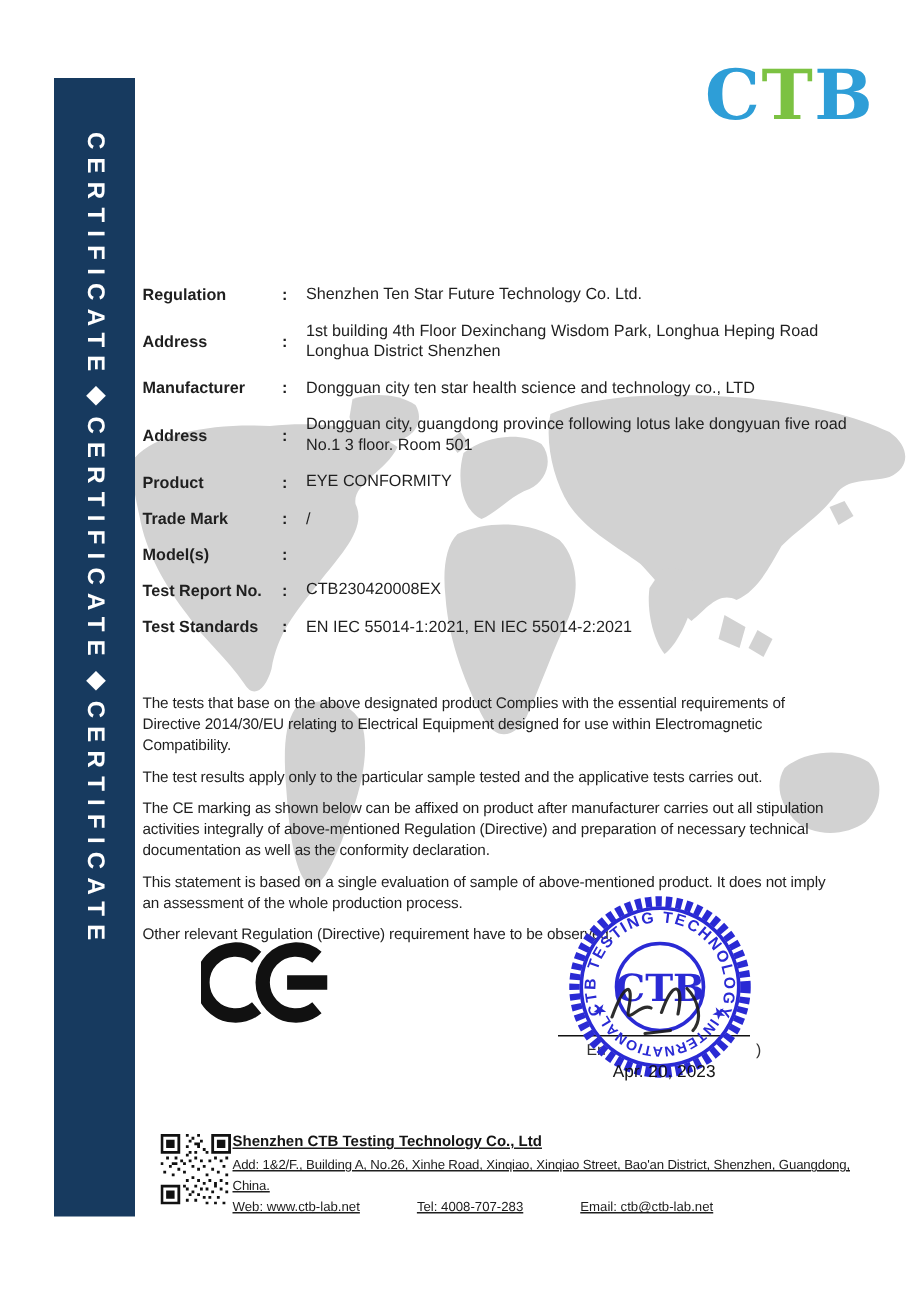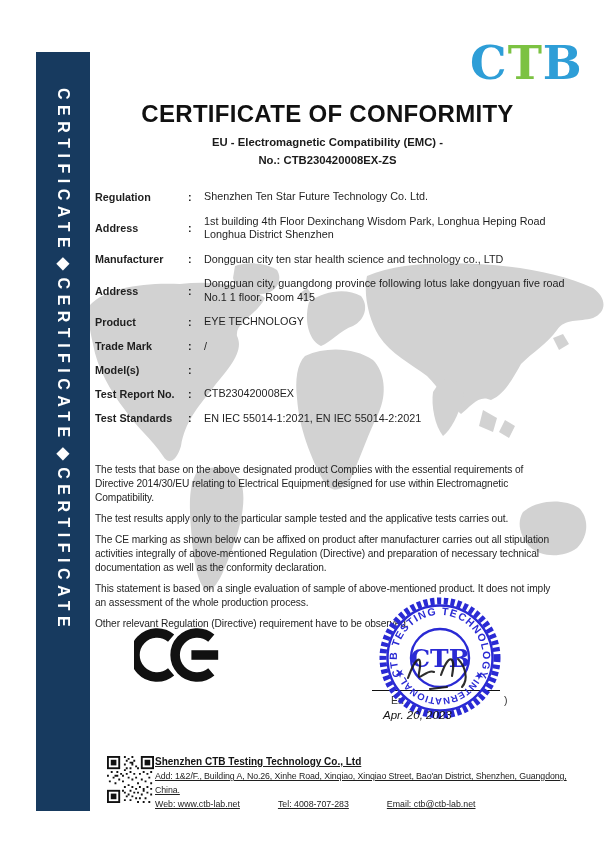--- a/index.html
+++ b/index.html
@@ -41,22 +41,22 @@
   
   .ce{position:absolute;left:134px;top:627px;width:88px;height:56px;z-index:3;}
 
   
   .sigline{position:absolute;left:372px;top:690px;width:128px;height:1.3px;background:#111;z-index:2;}
   .frag{position:absolute;font-size:10.5px;color:#333;z-index:1;}
   .fragL{left:391px;top:694px;} .fragR{left:504px;top:694px;}
   .stamp{position:absolute;left:378px;top:596px;width:124px;height:124px;z-index:3;}
   .stamp text{font-family:"Liberation Sans",sans-serif;}
   .stamp .center-t{font-family:"DejaVu Serif",serif;}
-  .date{position:absolute;left:383px;top:709px;width:105px;text-align:left;
-        font-size:11.5px;color:#141414;z-index:4;font-style:italic;}
+  .date{position:absolute;left:372px;top:709px;width:105px;text-align:right;
+        font-size:11.5px;color:#141414;z-index:4;}
 
   
   .footer{position:absolute;left:107px;top:756px;width:505px;display:flex;gap:1px;z-index:3;text-decoration:underline;}
   .qr{width:47px;height:47px;flex:none;}
   .fcol{width:450px;}
   .fcompany{font-size:10px;font-weight:bold;margin-bottom:3px;color:#141414;}
   .faddr{font-size:8.8px;line-height:13.5px;letter-spacing:-0.1px;color:#1c1c1c;}
   .fcontact{display:flex;gap:38px;font-size:8.8px;margin-top:2px;color:#1c1c1c;}
 </style>
 </head>
@@ -81,25 +81,20 @@
   </svg>
 
   <div class="sidebar">
     <span class="sidetext">CERTIFICATE◆CERTIFICATE◆CERTIFICATE</span>
   </div>
 
   <div class="logo">
     <span class="lc">C</span><span class="lt">T</span><span class="lb">B</span>
   </div>
 
-  <div class="header">
-    <div class="title">CERTIFICATE OF CONFORMITY</div>
-    <div class="sub">EU - Electromagnetic Compatibility (EMC) -</div>
-    <div class="sub">No.: CTB230420008EX-ZS</div>
-  </div>
 
   <div class="fields">
     <div class="row">
       <div class="lab">Regulation</div>
       <div class="sep">:</div>
       <div class="val prewrap">Shenzhen Ten Star Future Technology Co. Ltd.</div>
     </div>
     <div class="row">
       <div class="lab">Address</div>
       <div class="sep">:</div>
@@ -108,26 +103,26 @@
     </div>
     <div class="row">
       <div class="lab">Manufacturer</div>
       <div class="sep">:</div>
       <div class="val prewrap">Dongguan city ten star health science and technology co., LTD</div>
     </div>
     <div class="row">
       <div class="lab">Address</div>
       <div class="sep">:</div>
       <div class="val prewrap">Dongguan city, guangdong province following lotus lake dongyuan five road
-No.1 1 floor. Room 415</div>
+No.1 3 floor. Room 501</div>
     </div>
     <div class="row">
       <div class="lab">Product</div>
       <div class="sep">:</div>
-      <div class="val prewrap">EYE TECHNOLOGY</div>
+      <div class="val prewrap">EYE CONFORMITY</div>
     </div>
     <div class="row">
       <div class="lab">Trade Mark</div>
       <div class="sep">:</div>
       <div class="val prewrap">/</div>
     </div>
     <div class="row">
       <div class="lab">Model(s)</div>
       <div class="sep">:</div>
     </div>

